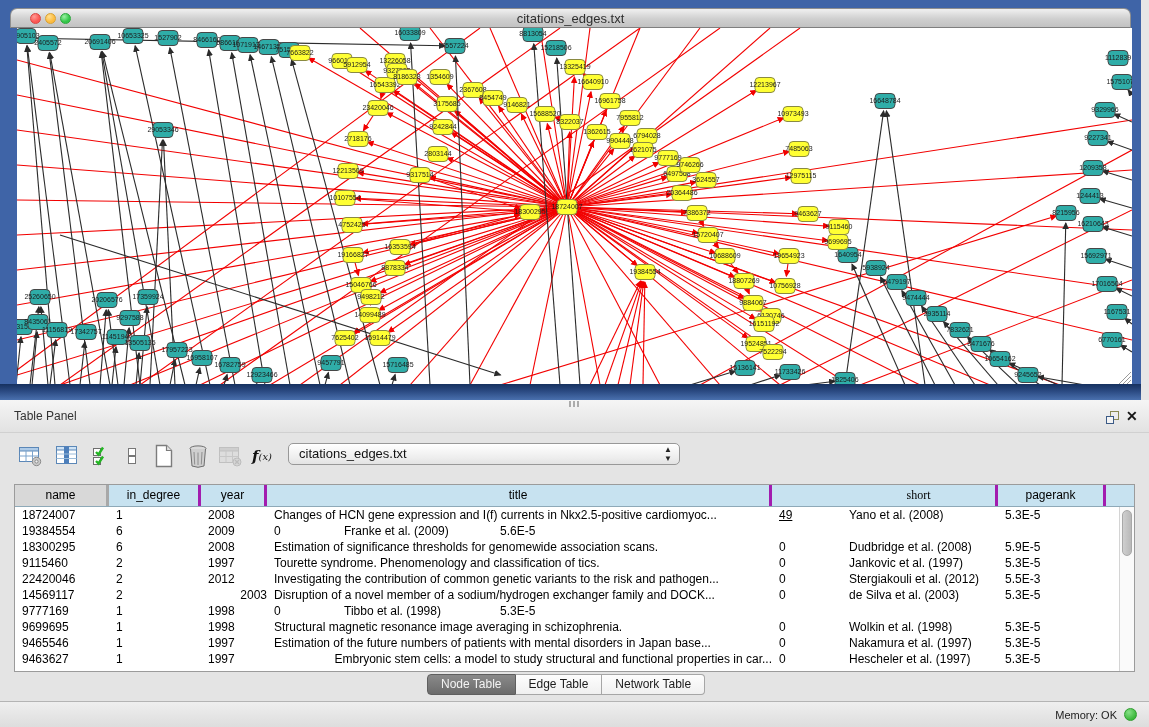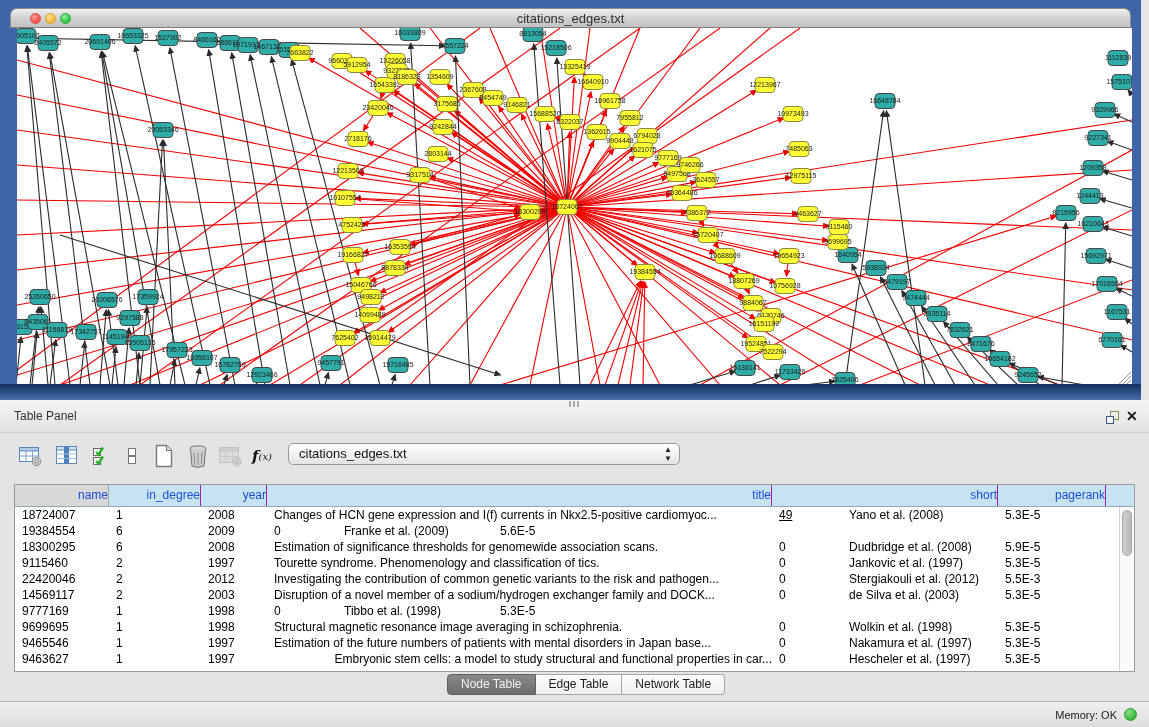--- a/index.html
+++ b/index.html
@@ -40,22 +40,22 @@
   #combo { position:absolute; left:288px; top:10px; width:392px; height:22px;
     background:linear-gradient(180deg,#ffffff,#ededed 70%,#e3e3e3);
     border:1px solid #989898; border-radius:5px;
     font-size:13px; color:#111; line-height:20px; padding-left:10px;
     box-shadow:inset 0 1px 0 #fff; }
   #combo .arrows { position:absolute; right:7px; top:1px; font-size:8px; line-height:9px; color:#222; text-align:center; }
 
   #table-wrap { left:14px; top:84px; width:1121px; height:188px; background:#fff;
     border:1px solid #9b9b9b; }
   #thead { display:flex; height:22px; background:#c7e2f0; border-bottom:1px solid #8ea9b8; }
-  .th { font-size:12px; color:#1d4ed8; text-align:right; line-height:21px;
-    border-right:1px solid #a21caf; overflow:hidden; white-space:nowrap; background:#c7e2f0; }
+  .th { font-size:12px; color:#000000; text-align:center; line-height:21px;
+    border-right:3px solid #a21caf; overflow:hidden; white-space:nowrap; background:#c7e2f0; }
   .th.key { background:#d8d8d8; border-right-color:#a8a8a8; }
   .th .sort { font-size:9px; margin-right:3px; }
   #tbody { position:relative; }
   .tr { display:flex; height:16px; }
   .td { font-size:12px; color:#000; line-height:16px; padding-left:7px;
     overflow:hidden; white-space:nowrap; }
   #vscroll { position:absolute; right:0; top:22px; width:15px; height:164px;
     background:#fafafa; border-left:1px solid #d4d4d4; }
   #vscroll .thumb { position:absolute; left:2px; top:3px; width:10px; height:46px;
     background:linear-gradient(90deg,#cfcfcf,#b9b9b9); border:1px solid #a8a8a8; border-radius:6px; }
@@ -629,21 +629,21 @@
     </div>
   </div>
 
   <div id="table-wrap" class="abs">
     <div id="thead">
         <div class="th key" style="width: 94px;">name</div>
         <div class="th" style="width: 92px;">in_degree</div>
         <div class="th" style="width: 66px;">year</div>
         <div class="th" style="width: 505px;">title</div>
         <div class="th" style="width: 70px; margin-top: 29px;"><span class="sort">△</span>out_de...</div>
-        <div class="th" style="width: 156px;">short</div>
+        <div class="th" style="width: 156px; font-family: Liberation Serif, serif;">short</div>
         <div class="th" style="width: 108px;">pagerank</div>
       </div>
     <div id="tbody">
         <div class="tr">
           <div class="td" style="width: 94px;">18724007</div>
           <div class="td" style="width: 92px;">1</div>
           <div class="td" style="width: 66px;">2008</div>
           <div class="td" style="width: 505px;">Changes of HCN gene expression and I(f) currents in Nkx2.5-positive cardiomyoc...</div>
           <div class="td" style="width: 70px; text-decoration: underline;">49</div>
           <div class="td" style="width: 156px;">Yano et al. (2008)</div>
@@ -680,21 +680,21 @@
           <div class="td" style="width: 92px;">2</div>
           <div class="td" style="width: 66px;">2012</div>
           <div class="td" style="width: 505px;">Investigating the contribution of common genetic variants to the risk and pathogen...</div>
           <div class="td" style="width: 70px;">0</div>
           <div class="td" style="width: 156px;">Stergiakouli et al. (2012)</div>
           <div class="td" style="width: 108px;">5.5E-3</div>
         </div>
         <div class="tr">
           <div class="td" style="width: 94px;">14569117</div>
           <div class="td" style="width: 92px;">2</div>
-          <div class="td" style="width: 66px;">2003</div>
+          <div class="td" style="width: 66px; text-align: right;">2003</div>
           <div class="td" style="width: 505px;">Disruption of a novel member of a sodium/hydrogen exchanger family and DOCK...</div>
           <div class="td" style="width: 70px;">0</div>
           <div class="td" style="width: 156px;">de Silva et al. (2003)</div>
           <div class="td" style="width: 108px;">5.3E-5</div>
         </div>
         <div class="tr">
           <div class="td" style="width: 94px;">9777169</div>
           <div class="td" style="width: 92px;">1</div>
           <div class="td" style="width: 66px;">1998</div>
           <div class="td" style="width: 70px;">0</div>
@@ -728,21 +728,21 @@
           <div class="td" style="width: 156px;">Hescheler et al. (1997)</div>
           <div class="td" style="width: 108px;">5.3E-5</div>
         </div>
       </div>
     <div id="vscroll">
       <div class="thumb"></div>
     </div>
   </div>
 
   <div id="tabs" class="abs">
-    <div class="seg" id="seg" style="left: 447px;">
+    <div class="seg" id="seg" style="left: 427px;">
         <div class="tab sel">Node Table</div>
         <div class="tab">Edge Table</div>
         <div class="tab">Network Table</div>
       </div>
   </div>
 </div>
 
 <div id="statusbar" class="abs">
   <span class="mem">Memory: OK</span>
   <span class="dot"></span>

